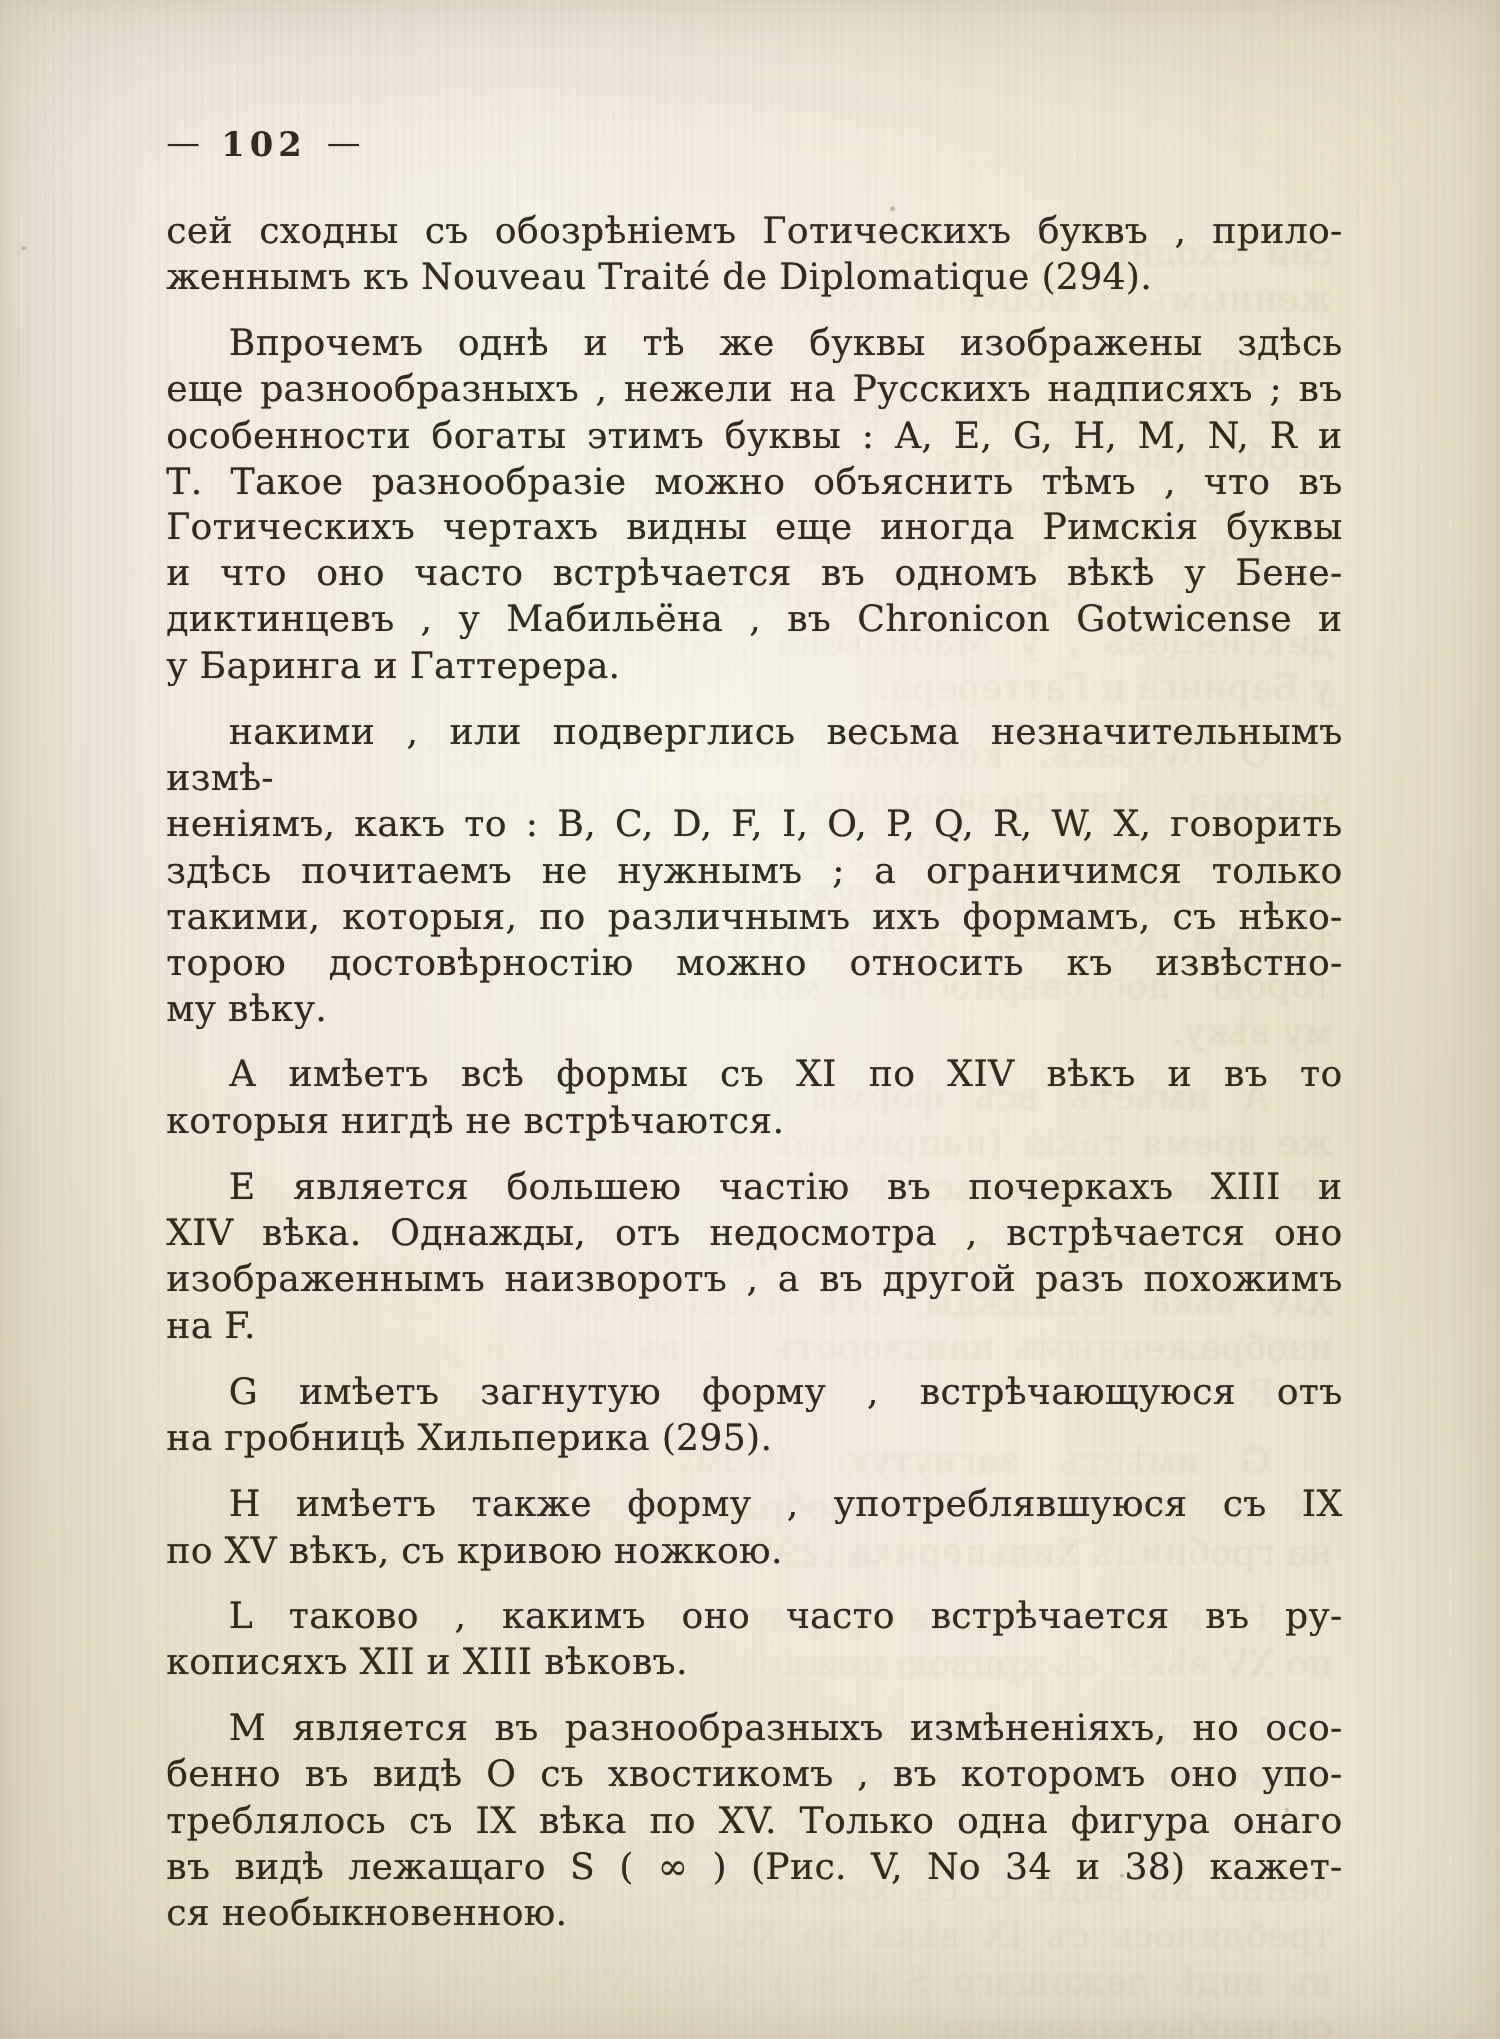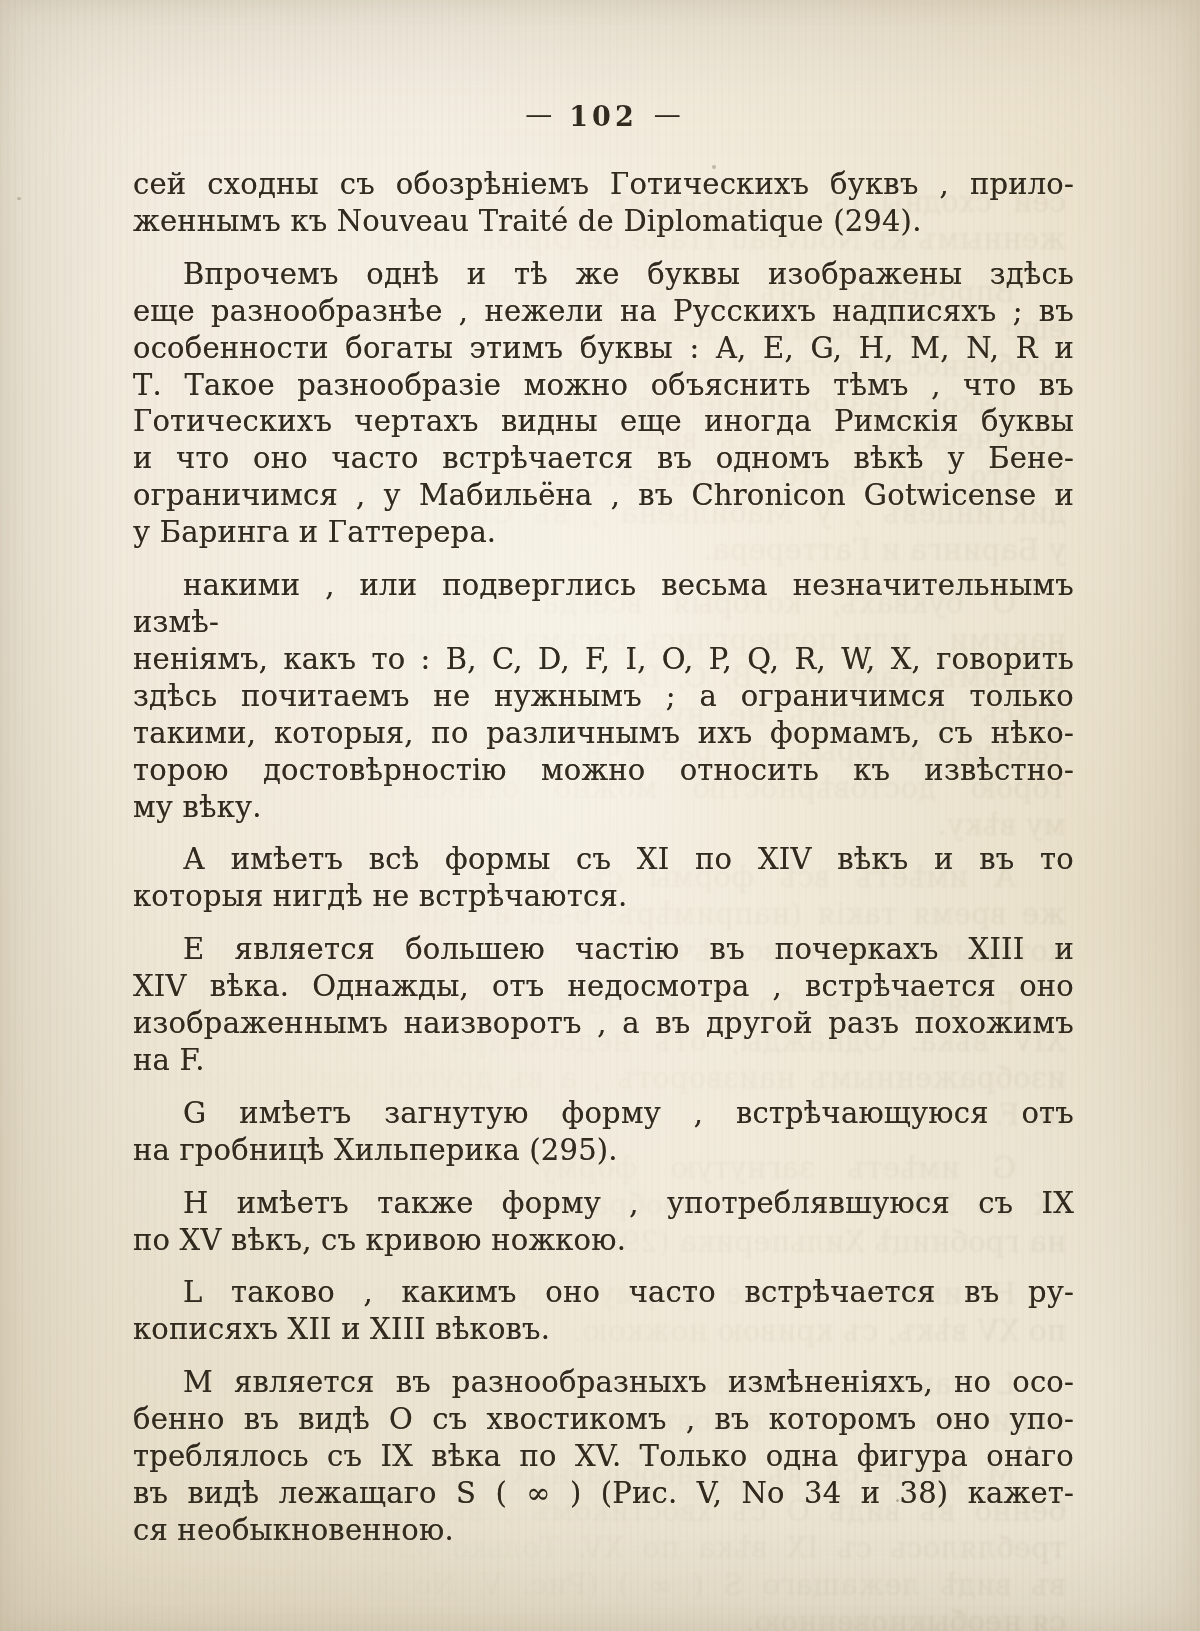--- a/index.html
+++ b/index.html
@@ -14,21 +14,21 @@
       radial-gradient(ellipse at 50% 40%, rgba(255,253,246,.5), transparent 70%),
       repeating-linear-gradient(90deg, rgba(203,191,162,.09) 0 2px, rgba(0,0,0,0) 2px 7px),
       linear-gradient(#f2ecdf,#ece5d3);
   }
   .page::after{
     content:"";position:absolute;inset:0;pointer-events:none;
     box-shadow:inset 0 0 150px rgba(121,101,68,.26), inset 0 0 28px rgba(140,120,85,.14);
   }
   .page-header{
     position:absolute;top:101px;left:117px;width:973px;
-    text-align:center;font-size:27px;letter-spacing:1px;
+    font-size:27px;letter-spacing:1px;
   }
   .page-header .dash{margin:0 16px;position:relative;top:-2px;}
   .page-header .pagenum{letter-spacing:4px;font-weight:bold;}
   .text-block{
     position:absolute;top:150px;left:117px;width:973px;
     font-size:29px;line-height:36.9px;letter-spacing:.2px;
     text-shadow:0 0 .6px rgba(48,38,24,.55);
   }
   .para{margin:16px;}
   .para.indent .line:first-child{text-indent:50px;}
@@ -114,26 +114,26 @@
     <span class="dash">—</span><span class="pagenum">102</span><span class="dash">—</span>
   </header>
 
   <main class="text-block" id="text-block">
       <p class="para">
         <span class="line"><span>сей сходны съ обозрѣніемъ Готическихъ буквъ , прило-</span></span>
         <span class="line last"><span>женнымъ къ Nouveau Traité de Diplomatique (294).</span></span>
       </p>
       <p class="para indent">
         <span class="line"><span>Впрочемъ однѣ и тѣ же буквы изображены здѣсь</span></span>
-        <span class="line"><span>еще разнообразнѣе , нежели на Русскихъ надписяхъ ; въ</span></span>
+        <span class="line"><span>еще разнообразныхъ , нежели на Русскихъ надписяхъ ; въ</span></span>
         <span class="line"><span>особенности богаты этимъ буквы : A, E, G, H, M, N, R и</span></span>
         <span class="line"><span>Т. Такое разнообразіе можно объяснить тѣмъ , что въ</span></span>
         <span class="line"><span>Готическихъ чертахъ видны еще иногда Римскія буквы</span></span>
         <span class="line"><span>и что оно часто встрѣчается въ одномъ вѣкѣ у Бене-</span></span>
-        <span class="line"><span>ограничимся , у Мабильёна , въ Chronicon Gotwicense и</span></span>
+        <span class="line"><span>диктинцевъ , у Мабильёна , въ Chronicon Gotwicense и</span></span>
         <span class="line last"><span>у Баринга и Гаттерера.</span></span>
       </p>
       <p class="para indent">
         <span class="line"><span>накими , или подверглись весьма незначительнымъ измѣ-</span></span>
         <span class="line"><span>неніямъ, какъ то : B, C, D, F, I, O, P, Q, R, W, X, говорить</span></span>
         <span class="line"><span>здѣсь почитаемъ не нужнымъ ; а ограничимся только</span></span>
         <span class="line"><span>такими, которыя, по различнымъ ихъ формамъ, съ нѣко-</span></span>
         <span class="line"><span>торою достовѣрностію можно относить къ извѣстно-</span></span>
         <span class="line last"><span>му вѣку.</span></span>
       </p>

